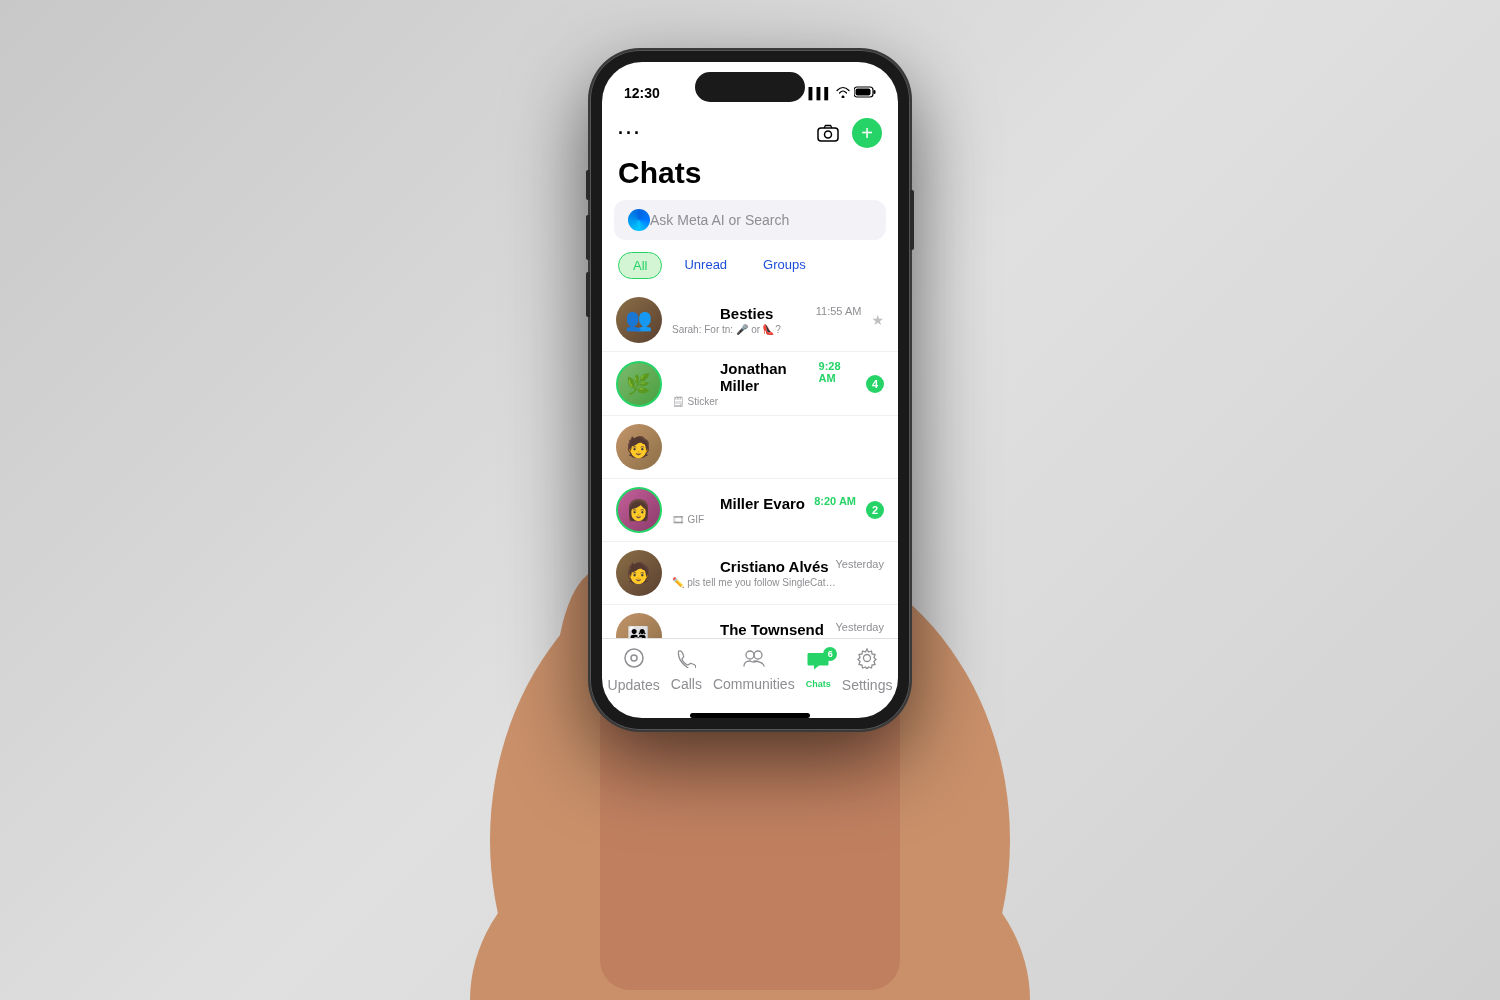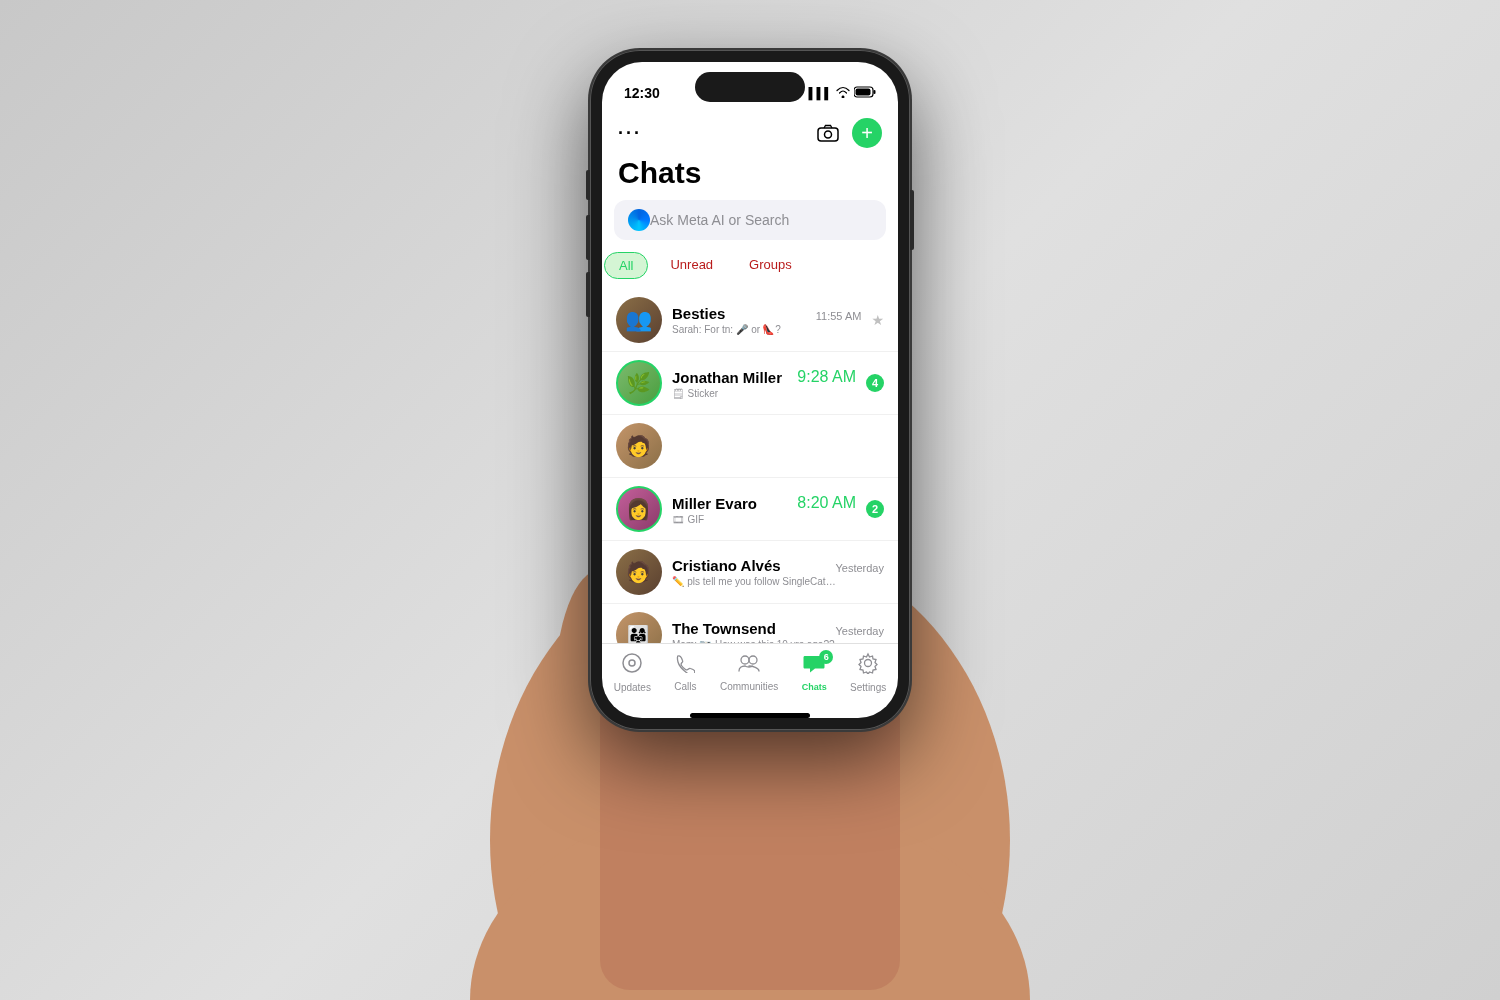--- a/index.html
+++ b/index.html
@@ -163,40 +163,40 @@
 
     .search-text {
       font-size: 14px;
       color: #8e8e93;
     }
 
     
     .filter-tabs {
       display: flex;
       gap: 8px;
-      padding: 0 2px 10px;
+      padding: 0 16px 10px;
       flex-shrink: 0;
     }
 
     .tab {
       padding: 5px 14px;
       border-radius: 20px;
       font-size: 13px;
       font-weight: 500;
       cursor: pointer;
     }
 
     .tab-active {
       background: #d4f5d4;
       color: #25D366;
       border: 1.5px solid #25D366;
     }
 
     .tab-inactive {
-      color: #b91c1c;
+      color: #1d4ed8;
       background: transparent;
     }
 
     
     .chat-list {
       flex: 1;
       overflow: hidden;
     }
 
     .chat-item {
@@ -244,39 +244,40 @@
     }
 
     .chat-content {
       flex: 1;
       min-width: 0;
     }
 
     .chat-header {
       display: flex;
       justify-content: space-between;
-      align-items: flex-end;
+      align-items: flex-start;
       margin-bottom: 2px;
+      margin-left: 48px;
     }
 
     .chat-name {
       font-size: 15px;
       font-weight: 600;
       color: #000;
     }
 
     .chat-time {
       font-size: 11px;
       color: #8e8e93;
     }
 
     .chat-time-green {
-      font-size: 16px;
+      font-size: 11px;
       color: #25D366;
-      font-weight: 400;
+      font-weight: 700;
     }
 
     .chat-preview {
       font-size: 10px;
       color: #8e8e93;
       white-space: nowrap;
       overflow: hidden;
       text-overflow: ellipsis;
       max-width: 170px;
     }
@@ -330,21 +331,21 @@
       color: #8e8e93;
     }
 
     .nav-icon-active {
       font-size: 22px;
       color: #25D366;
       position: relative;
     }
 
     .nav-label {
-      font-size: 10px;
+      font-size: 14px;
       color: #8e8e93;
     }
 
     .nav-label-active {
       font-size: 9px;
       color: #25D366;
       font-weight: 600;
     }
 
     .nav-badge {

